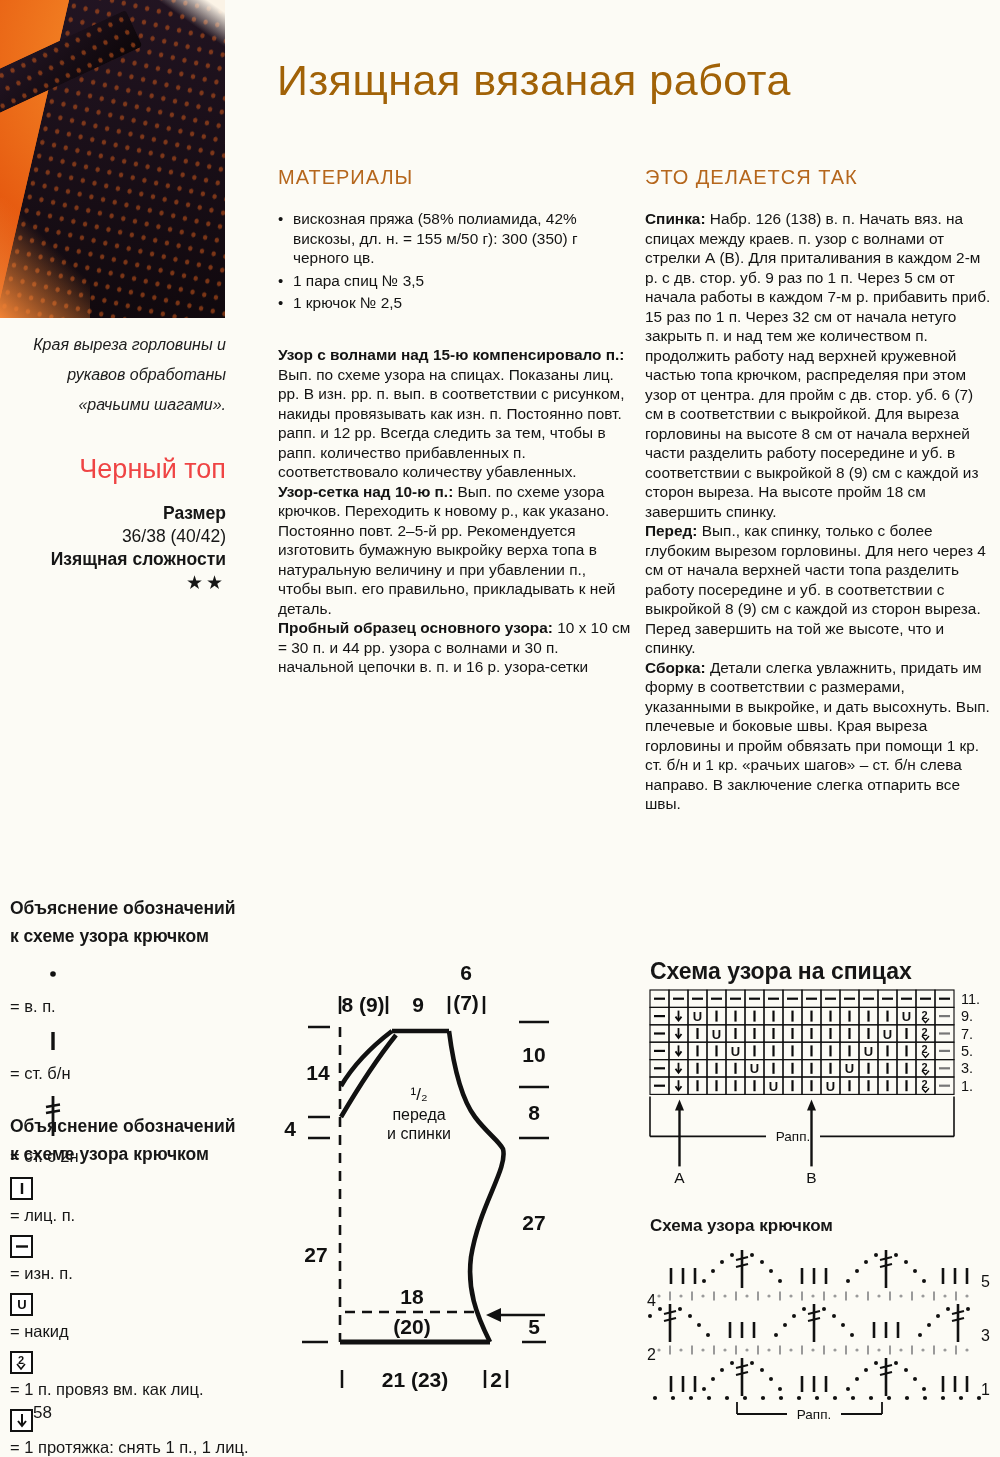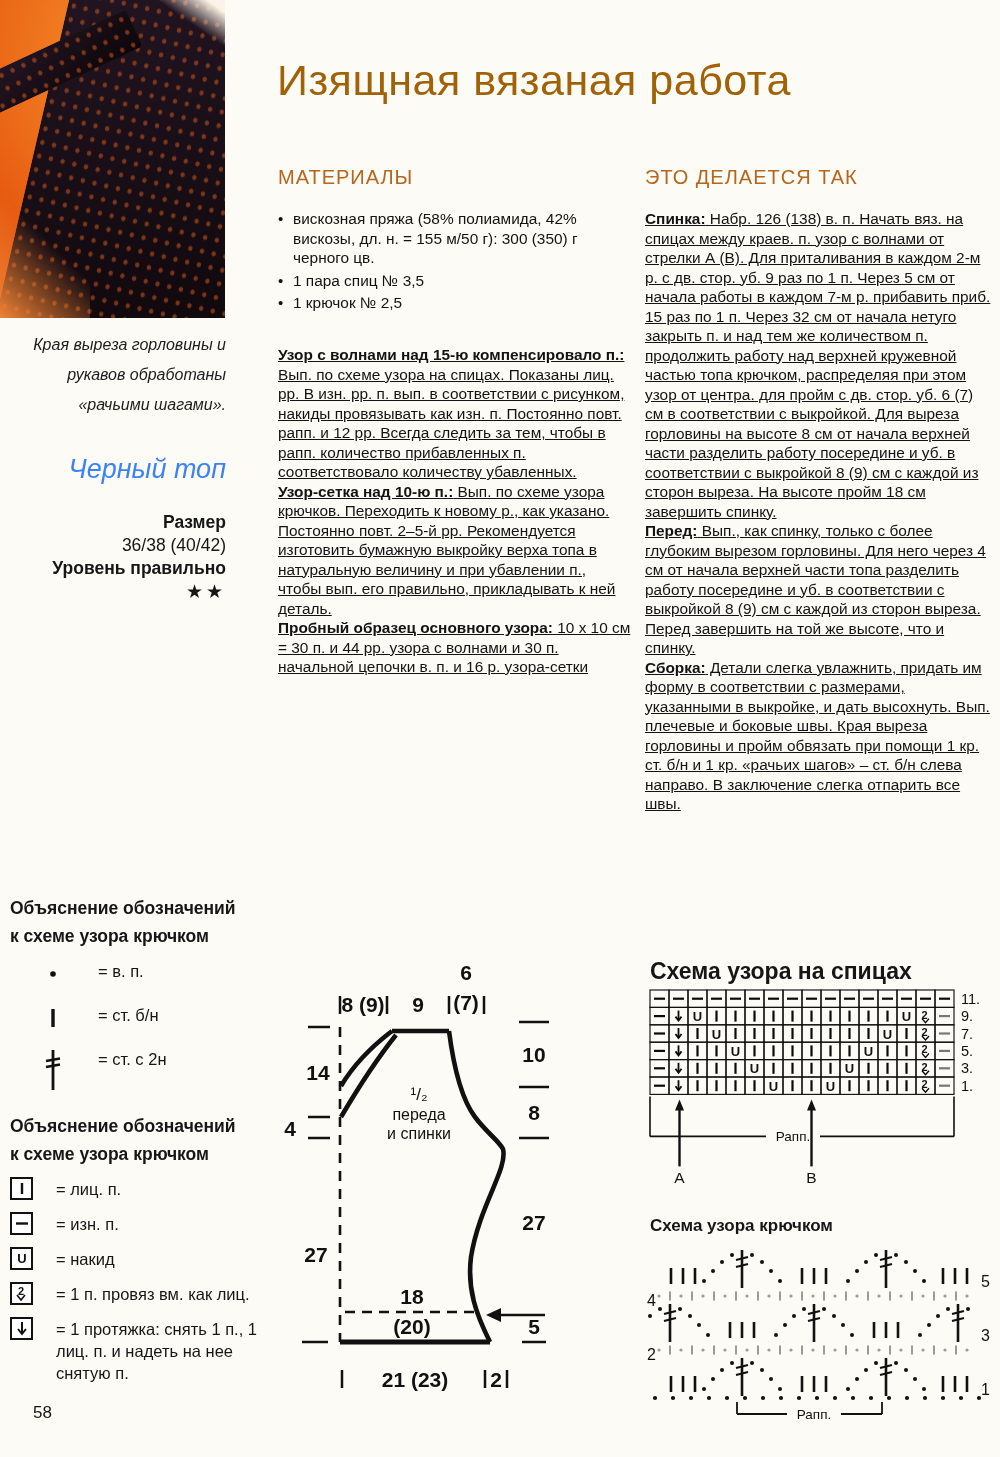--- a/index.html
+++ b/index.html
@@ -18,44 +18,44 @@
         background-image:radial-gradient(rgba(198,84,26,.58) 1.7px, rgba(20,10,10,0) 2.6px),
                          linear-gradient(160deg, rgba(90,60,110,.25), rgba(0,0,0,.4));
         background-size:12px 14px, 100% 100%;}
   .lace-main{left:34px;top:-50px;width:230px;height:430px;transform:rotate(13deg);border-radius:6px;}
   .lace-strap{left:-28px;top:44px;width:170px;height:40px;transform:rotate(-25deg);border-radius:4px;}
 
   #caption{left:16px;top:330px;width:210px;text-align:right;font-style:italic;
            font-size:16px;line-height:30px;color:#1d1d1d;}
 
   #project{left:38px;top:452px;width:188px;text-align:right;line-height:1.3;}
-  #project .pname{font-size:27px;color:#3b82f6;margin-bottom:24px;font-style:italic;}
+  #project .pname{font-size:27px;color:#ef4444;margin-bottom:15px;}
   #project .plabel{font-size:17.5px;font-weight:bold;}
   #project .pval{font-size:17.5px;}
   #project .pstars{font-size:19px;letter-spacing:3px;margin-top:1px;}
 
   #title{left:277px;top:56px;font-size:43px;color:#a16207;letter-spacing:.5px;}
 
   .sec-h{font-size:20px;color:#b5661c;letter-spacing:1px;}
   #materials-h{left:278px;top:166px;}
   #howto-h{left:645px;top:166px;}
 
   .col{font-size:15.4px;line-height:19.5px;color:#131313;}
   #materials-list{left:278px;top:209px;width:354px;margin:0;padding:0;}
   #materials-list li{list-style:none;display:flex;margin:0 0 3px 0;}
   #materials-list .dotb{flex:none;width:15px;font-size:15px;}
   #patterns{left:278px;top:345px;width:354px;}
   #instructions{left:645px;top:209px;width:349px;}
-  .para{margin:0;text-decoration:underline;}
+  .para{margin:0;}
   .para b{font-weight:bold;}
 
   .legend-h{font-size:17.5px;font-weight:bold;line-height:28px;}
   #legend1{left:10px;top:894px;width:250px;}
   #legend2{left:10px;top:1112px;width:255px;}
-  .lrow{display:flex;align-items:flex-start;font-size:16.5px;line-height:22px;margin-top:9px;}
+  .lrow{display:flex;align-items:flex-start;font-size:16.5px;line-height:22px;margin-top:9px;flex-direction:column;}
   #legend1 .lsym{flex:none;width:88px;padding-left:34px;box-sizing:border-box;}
   #legend2 .lsym{flex:none;width:46px;padding-top:0;}
   .lbox{display:inline-flex;align-items:center;justify-content:center;width:23px;height:23px;
         border:2px solid #111;box-sizing:border-box;background:#fff;}
   .ltext{padding-top:1px;}
 
   #schematic{left:272px;top:950px;}
   #knit-chart-title{left:650px;top:958px;font-size:23px;font-weight:bold;}
   #knit-chart{left:648px;top:988px;}
   #crochet-chart-title{left:650px;top:1216px;font-size:17px;font-weight:bold;}
@@ -75,21 +75,21 @@
     <div class="lace lace-strap"></div>
     <div class="corner-tr"></div>
     <div class="corner-bl"></div>
   </div>
   <div id="caption" class="abs">Края выреза горловины и рукавов обработаны «рачьими шагами».</div>
 
   <div id="project" class="abs">
     <div class="pname">Черный топ</div>
     <div class="plabel">Размер</div>
     <div class="pval">36/38 (40/42)</div>
-    <div class="plabel">Уровень правильно</div>
+    <div class="plabel">Изящная сложности</div>
     <div class="pstars">★★</div>
   </div>
 
   <div id="title" class="abs">Изящная вязаная работа</div>
   <div id="materials-h" class="abs sec-h">МАТЕРИАЛЫ</div>
   <div id="howto-h" class="abs sec-h">ЭТО ДЕЛАЕТСЯ ТАК</div>
   <ul id="materials-list" class="abs col">
       <li>
         <span class="dotb">•</span>
         <span>вискозная пряжа (58% полиамида, 42% вискозы, дл. н. = 155 м/50 г): 300 (350) г черного цв.</span>

